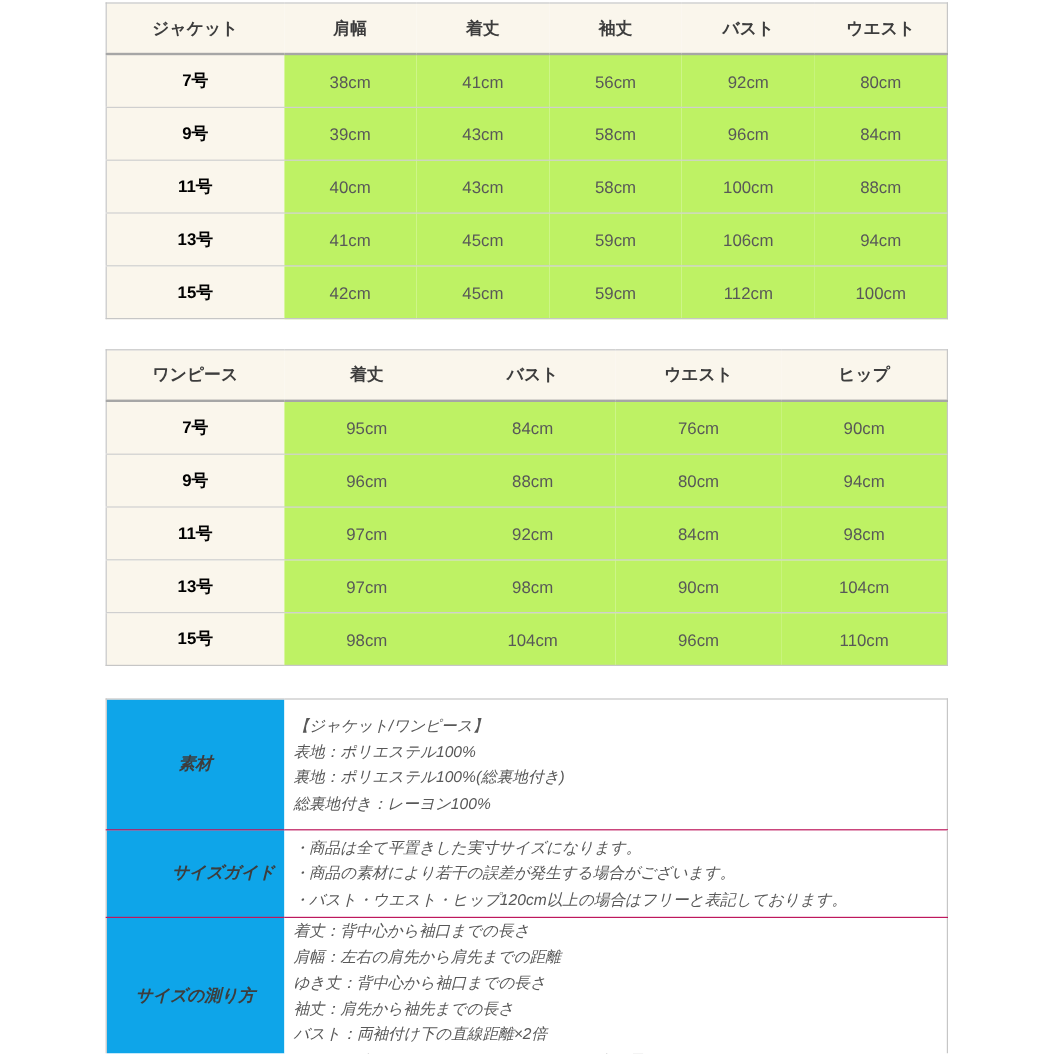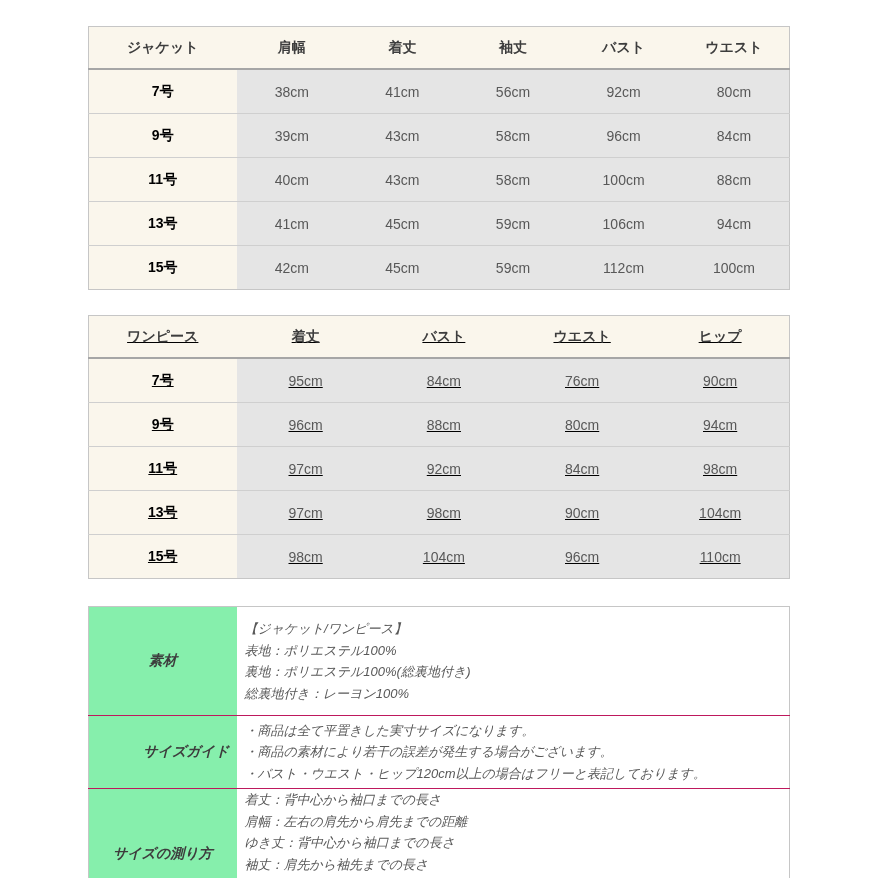--- a/index.html
+++ b/index.html
@@ -17,22 +17,22 @@
   .wrap {
     width: 702px;
     margin: 0 auto;
     padding-top: 2px;
   }
   table {
     border-collapse: collapse;
     width: 702px;
     table-layout: fixed;
   }
-  table.size-table { margin-bottom: 25px; margin-top: 24px; }
-  table.size-table:nth-of-type(2) { margin-bottom: 27px; text-decoration: underline; }
+  table.size-table { margin-bottom: 25px; }
+  table.size-table:nth-of-type(2) { margin-bottom: 27px; }
   th, td {
     border: 0;
     font-size: 14px;
     text-align: center;
     vertical-align: middle;
     padding: 0;
   }
   .size-table th {
     background: #faf6ec;
     color: #3d3d3d;
@@ -41,30 +41,30 @@
     border-bottom: 2px solid #a6a6a6;
   }
   .size-table td { height: 43px; }
   .size-table tr + tr td { border-top: 1px solid #cfcfcf; }
   .size-table td.size-label {
     background: #faf6ec;
     color: #000000;
     font-weight: bold;
   }
   .size-table td.value-cell {
-    background: #e5e5e5;
+    background: #bef264;
     color: #585858;
   }
   .size-table, .info-table {
     border: 1px solid #c6c6c6;
   }
   .info-table td { font-size: 13px; font-style: italic; }
   .info-table tr + tr td { border-top: 1px solid #be185d; }
   .info-table td.info-label {
-    background: #86efac;
+    background: #0ea5e9;
     color: #3d3d3d;
     font-weight: bold;
     font-size: 14px;
     width: 148px;
   }
   .info-table td.info-content {
     background: #ffffff;
     color: #585858;
     text-align: left;
     padding-left: 8px;

